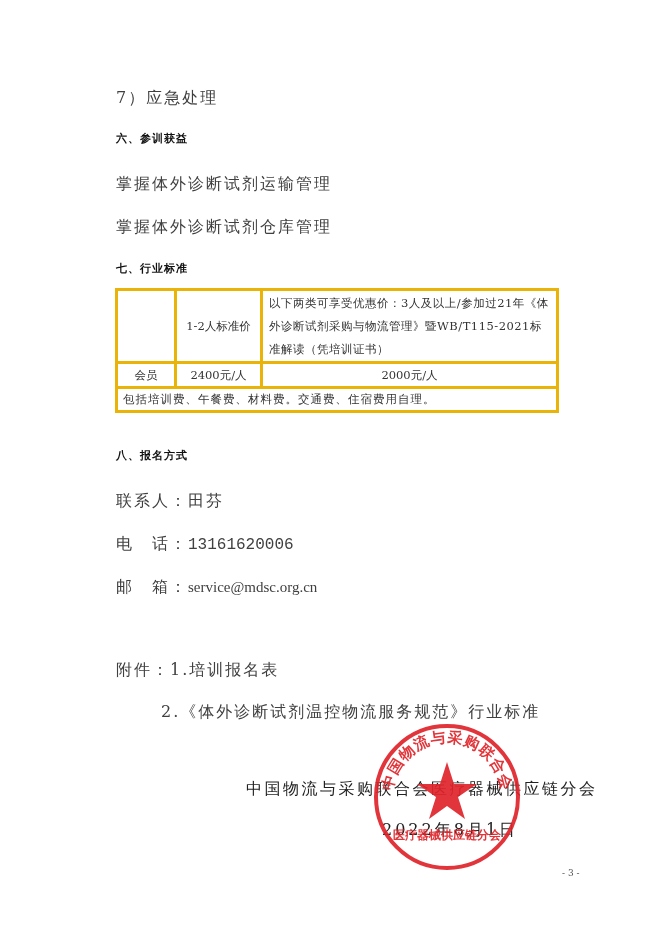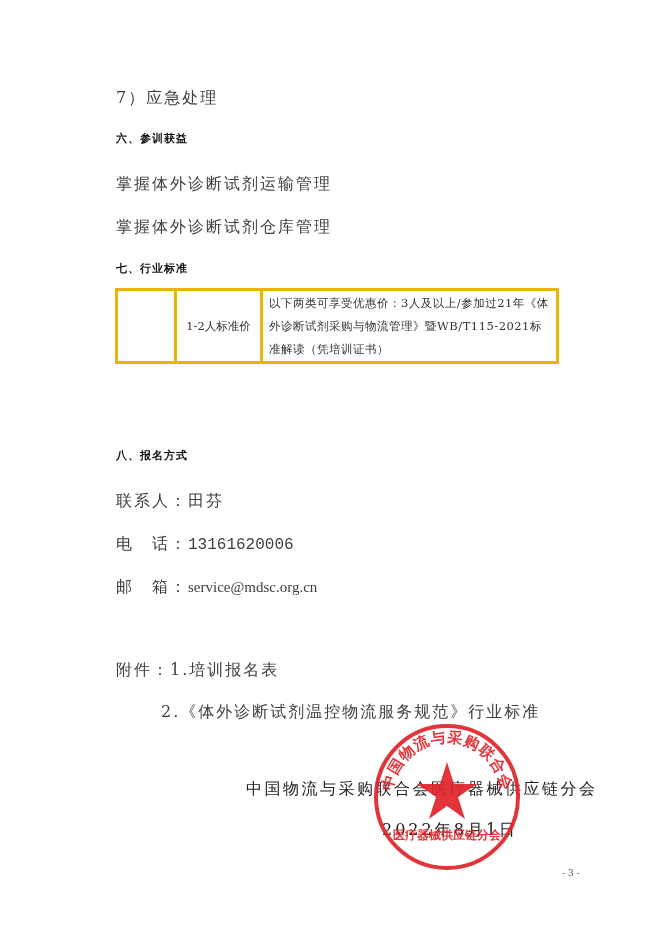--- a/index.html
+++ b/index.html
@@ -36,20 +36,28 @@
 
 <div class="heading" style="top:261px;">七、行业标准</div>
 
 <table class="fee">
   <tbody>
       <tr>
     <td style="width:46px;height:70px;"></td>
     <td style="width:73px;">1-2人标准价</td>
     <td class="desc">以下两类可享受优惠价：3人及以上/参加过21年《体外诊断试剂采购与物流管理》暨WB/T115-2021标准解读（凭培训证书）</td>
   </tr>
+  <tr class="r2">
+    <td>会员</td>
+    <td>2400元/人</td>
+    <td>2000元/人</td>
+  </tr>
+  <tr class="r3">
+    <td class="note" colspan="3">包括培训费、午餐费、材料费。交通费、住宿费用自理。</td>
+  </tr>
 </tbody>
   </table>
 
 <div class="heading" style="top:448px;">八、报名方式</div>
 <div class="line" style="top:491px;">联系人：田芬</div>
 <div class="line" style="top:534px;font-family:Liberation Mono, monospace;">
   <span>电　话：</span><span style="letter-spacing:0;">13161620006</span>
 </div>
 <div class="line" style="top:577px;">
   <span>邮　箱：</span><span style="letter-spacing:0;font-family:Liberation Serif, serif;font-size:15px;">service@mdsc.org.cn</span>

